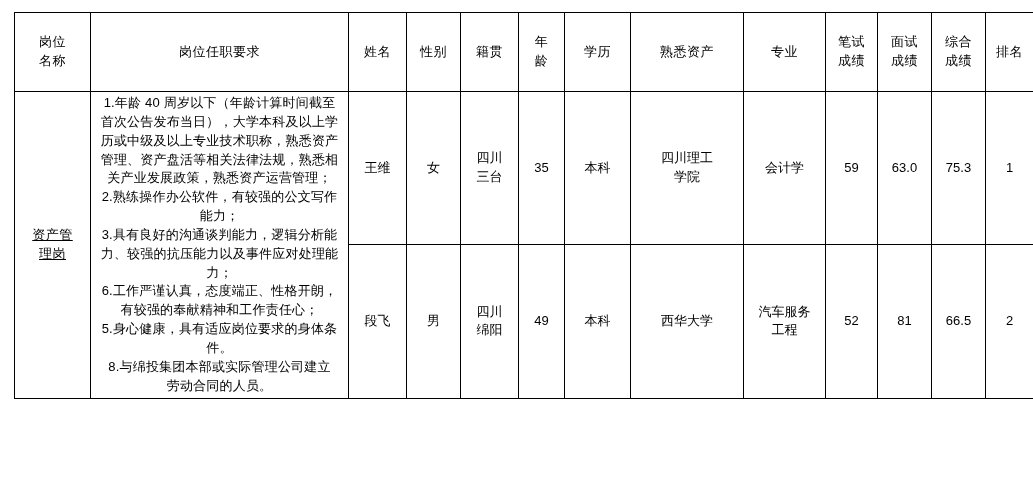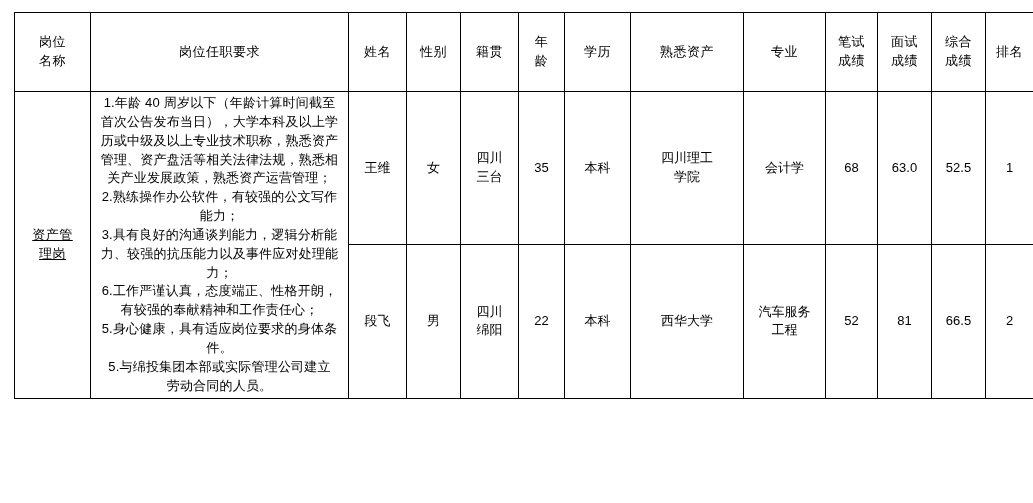--- a/index.html
+++ b/index.html
@@ -133,44 +133,44 @@
           <p>关产业发展政策，熟悉资产运营管理；</p>
           <p>2.熟练操作办公软件，有较强的公文写作</p>
           <p>能力；</p>
           <p>3.具有良好的沟通谈判能力，逻辑分析能</p>
           <p>力、较强的抗压能力以及事件应对处理能</p>
           <p>力；</p>
           <p>6.工作严谨认真，态度端正、性格开朗，</p>
           <p>有较强的奉献精神和工作责任心；</p>
           <p>5.身心健康，具有适应岗位要求的身体条</p>
           <p>件。</p>
-          <p>5.与绵投集团本部或实际管理公司建立</p>
+          <p>8.与绵投集团本部或实际管理公司建立</p>
           <p>劳动合同的人员。</p>
         </td>
         <td>王维</td>
         <td>女</td>
         <td class="nowrapcell">四川
 三台</td>
         <td class="num">35</td>
         <td>本科</td>
         <td class="nowrapcell">四川理工
 学院</td>
         <td class="nowrapcell">会计学</td>
-        <td class="num">68</td>
+        <td class="num">59</td>
         <td class="num">63.0</td>
-        <td class="num">52.5</td>
+        <td class="num">75.3</td>
         <td class="num">1</td>
       </tr>
 
       <tr>
         <td>段飞</td>
         <td>男</td>
         <td class="nowrapcell">四川
 绵阳</td>
-        <td class="num">22</td>
+        <td class="num">49</td>
         <td>本科</td>
         <td class="nowrapcell">西华大学</td>
         <td class="nowrapcell">汽车服务
 工程</td>
         <td class="num">52</td>
         <td class="num">81</td>
         <td class="num">66.5</td>
         <td class="num">2</td>
       </tr>
     </tbody>

